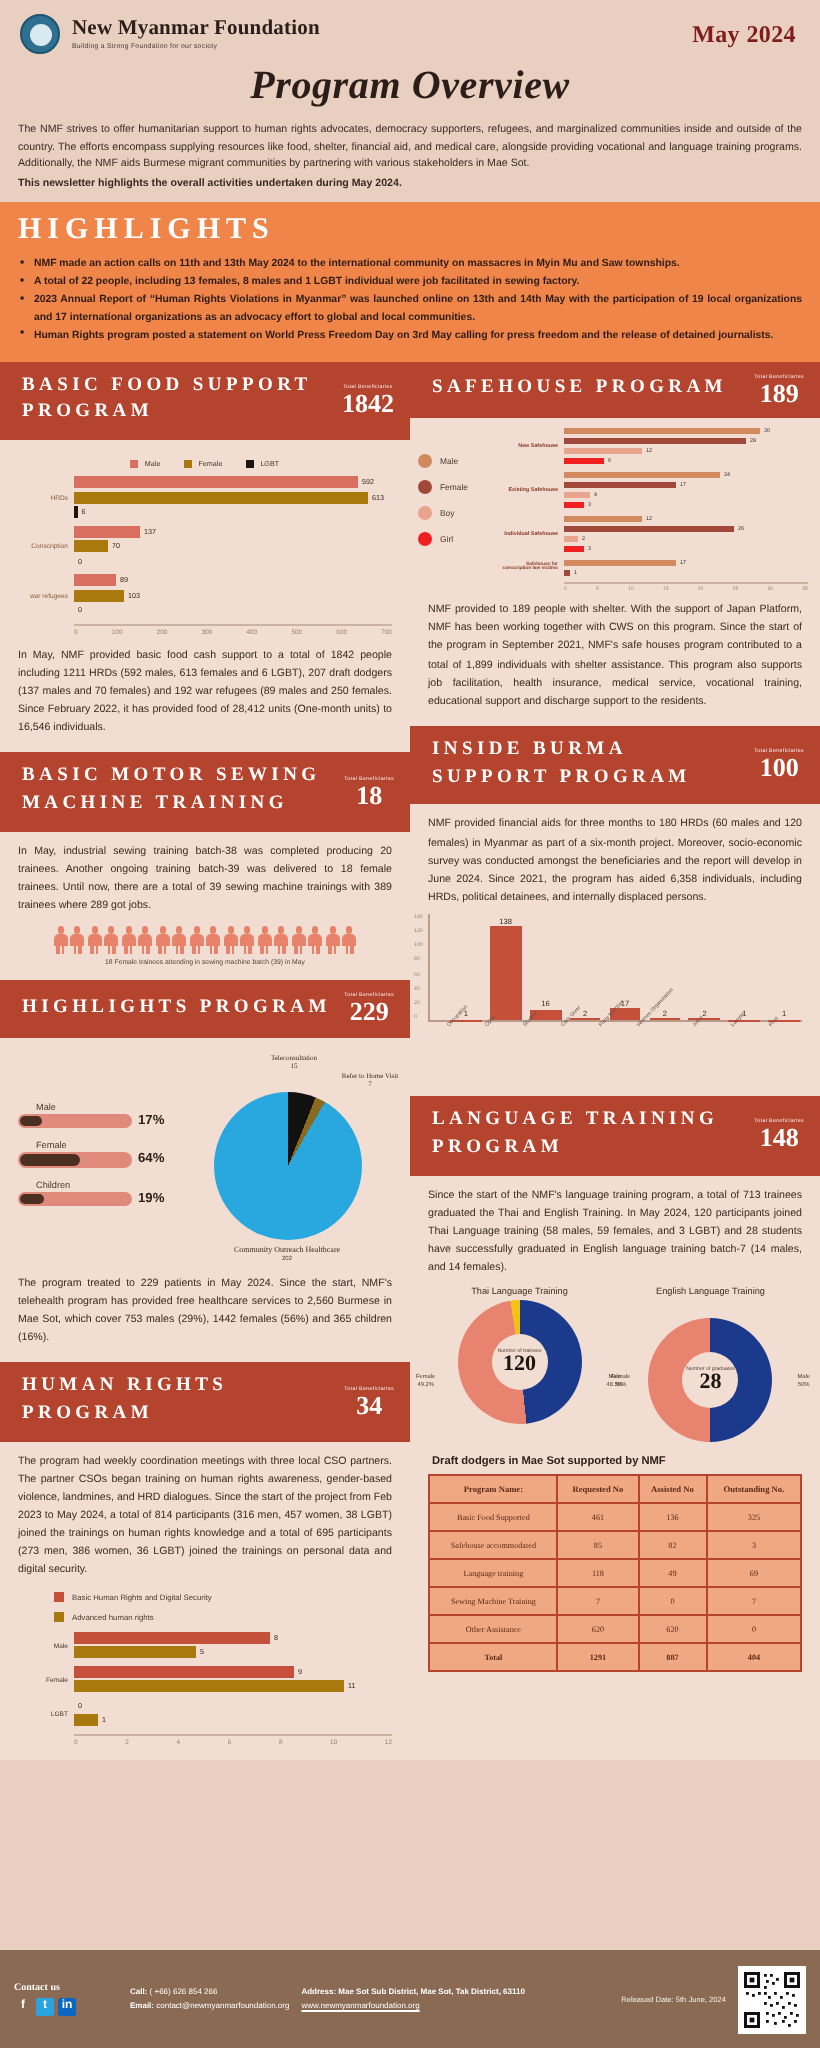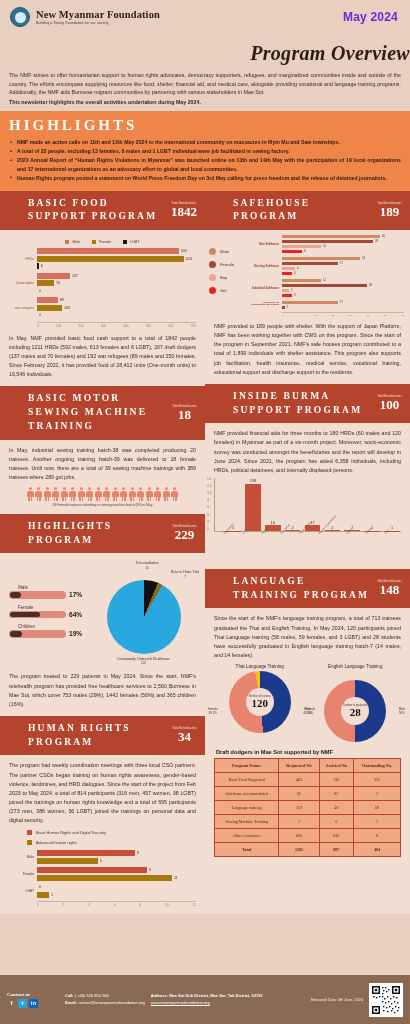--- a/index.html
+++ b/index.html
@@ -19,26 +19,26 @@
               padding:7px 12px 0 10px; }
   .brand { display:flex; align-items:center; gap:6px; }
   .logo-circle { width:20px; height:20px; border-radius:50%; background:#2f6f8f;
                  border:1.6px solid #1d5570; display:flex; align-items:center;
                  justify-content:center; flex:0 0 auto; }
   .logo-inner { width:11px; height:11px; border-radius:50%; background:#d9e9f2; }
   .brand-text h1 { font-family:"Liberation Serif", serif; font-size:10.5px;
                    font-weight:bold; color:#2c1f1a; letter-spacing:.1px; line-height:1.1; }
   .brand-text h2 { font-size:3.4px; color:#4a3a32; letter-spacing:.15px;
                    margin-top:1px; font-weight:normal; }
-  .issue-date { font-family:Liberation Sans, sans-serif; font-size:12px;
-                font-weight:bold; color:#6d28d9; letter-spacing:.2px; }
-
-  .overview-title { text-align:right; font-family:"Liberation Serif", serif;
+  .issue-date { font-family:Liberation Serif, serif; font-size:12px;
+                font-weight:bold; color:#7f1d1d; letter-spacing:.2px; }
+
+  .overview-title { text-align:center; font-family:"Liberation Serif", serif;
                     font-style:italic; font-weight:bold; font-size:20px;
-                    color:#2b1d17; margin-top:15px; letter-spacing:.3px; }
+                    color:#2b1d17; margin-top:5px; letter-spacing:.3px; }
 
   .intro { padding:6px 9px 5px 9px; font-size:5.3px; line-height:1.62;
            text-align:justify; color:#3a2a22; }
   .intro p { margin-bottom:0; }
   .intro .bold { font-weight:bold; display:block; margin-top:1px; }
 
   
   .hl-band { background:#f0854a; padding:6px 9px 8px 9px; }
   .hl-title { font-family:"Liberation Serif", serif; font-size:15px;
               font-weight:bold; color:#fff; letter-spacing:3px; margin-bottom:4px; }
@@ -47,21 +47,21 @@
                 line-height:1.55; color:#2e1c12; text-align:justify;
                 font-weight:bold; margin-bottom:1px; }
   .hl-list li:before { content:"•"; position:absolute; left:1px; top:-0.5px; font-size:6px; }
 
   
   .cols { display:flex; }
   .col { width:205px; }
   .col-left { background:#f1ddd1; }
   .col-right { background:#f1ddd1; }
 
-  .sec-head { background:#b5442f; color:#fff; padding:6px 8px 6px 28px;
+  .sec-head { background:#b5442f; color:#fff; padding:6px 8px 6px 11px;
               display:flex; align-items:center; justify-content:space-between; }
   .sec-head .t { font-family:"Liberation Serif", serif; font-weight:bold;
                  font-size:9.5px; letter-spacing:2.2px; line-height:1.45; }
   .sec-head .kpi { text-align:center; flex:0 0 auto; padding-left:6px; }
   .sec-head .kpi .lbl { font-size:2.6px; letter-spacing:.2px; opacity:.92; }
   .sec-head .kpi .num { font-family:"Liberation Serif", serif; font-weight:bold;
                         font-size:13px; line-height:1.05; }
 
   .sec-body { padding:6px 9px 7px 9px; }
   .para { font-size:5.3px; line-height:1.72; text-align:justify; color:#3a2a22; }

